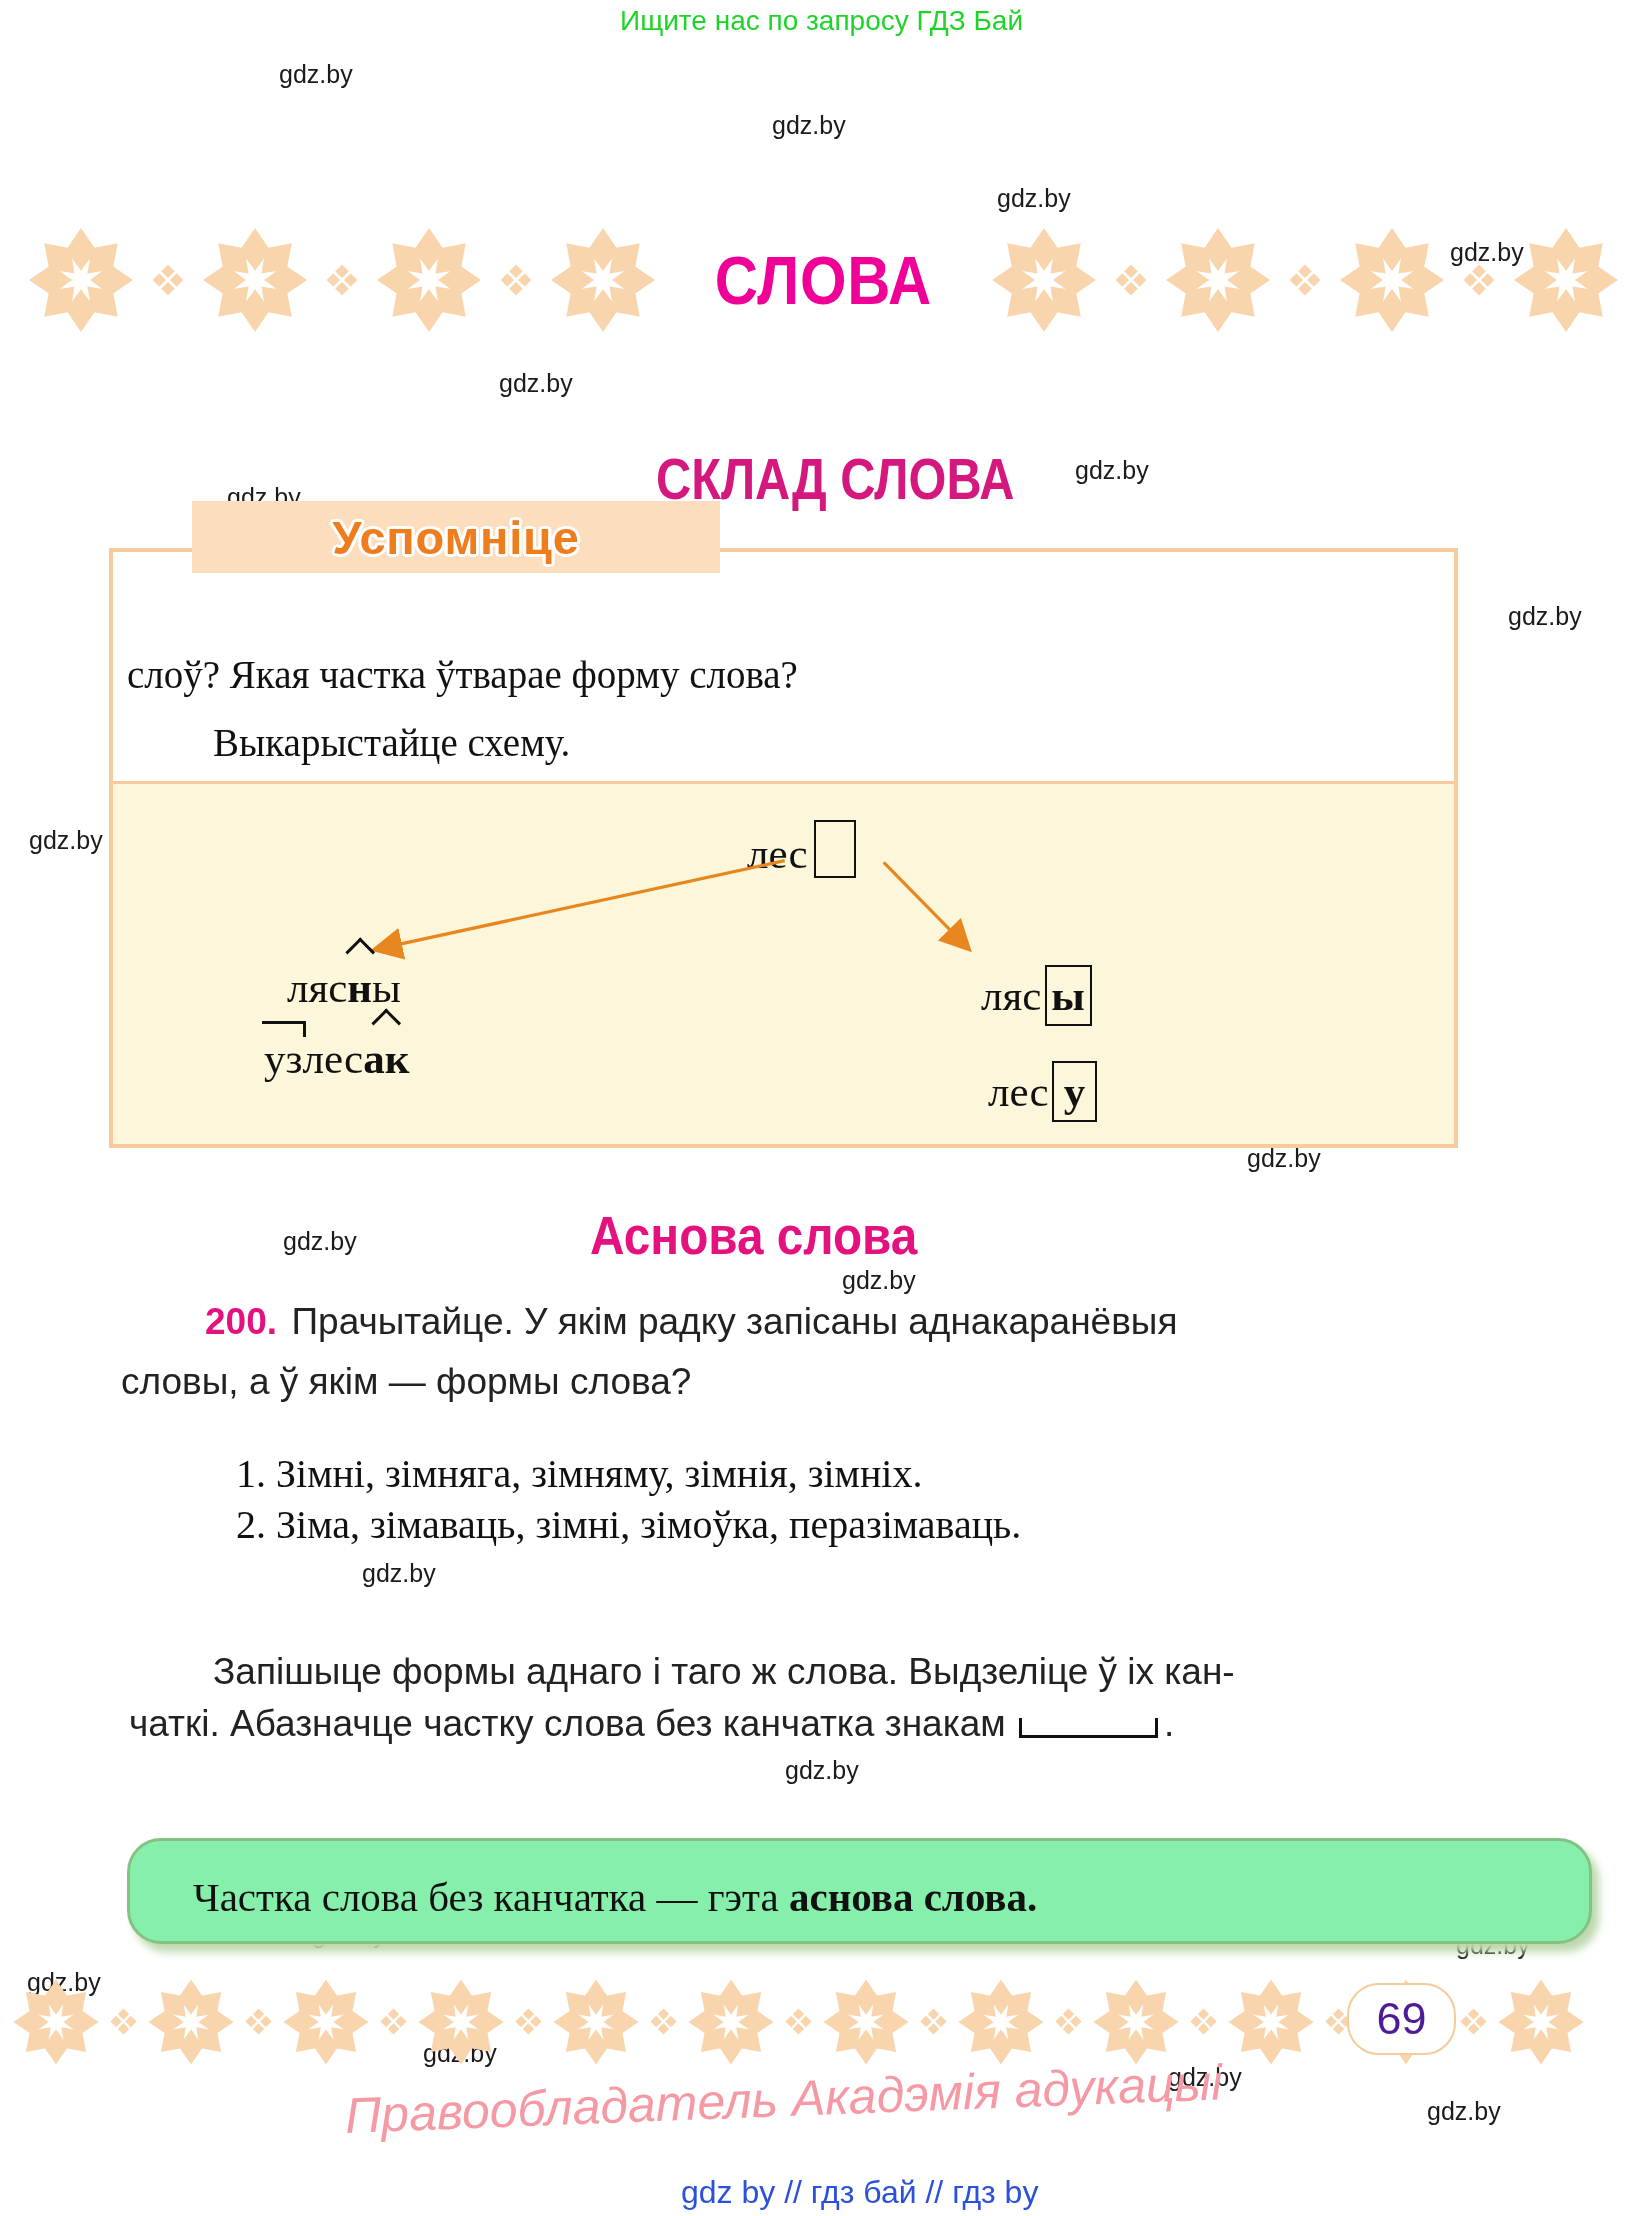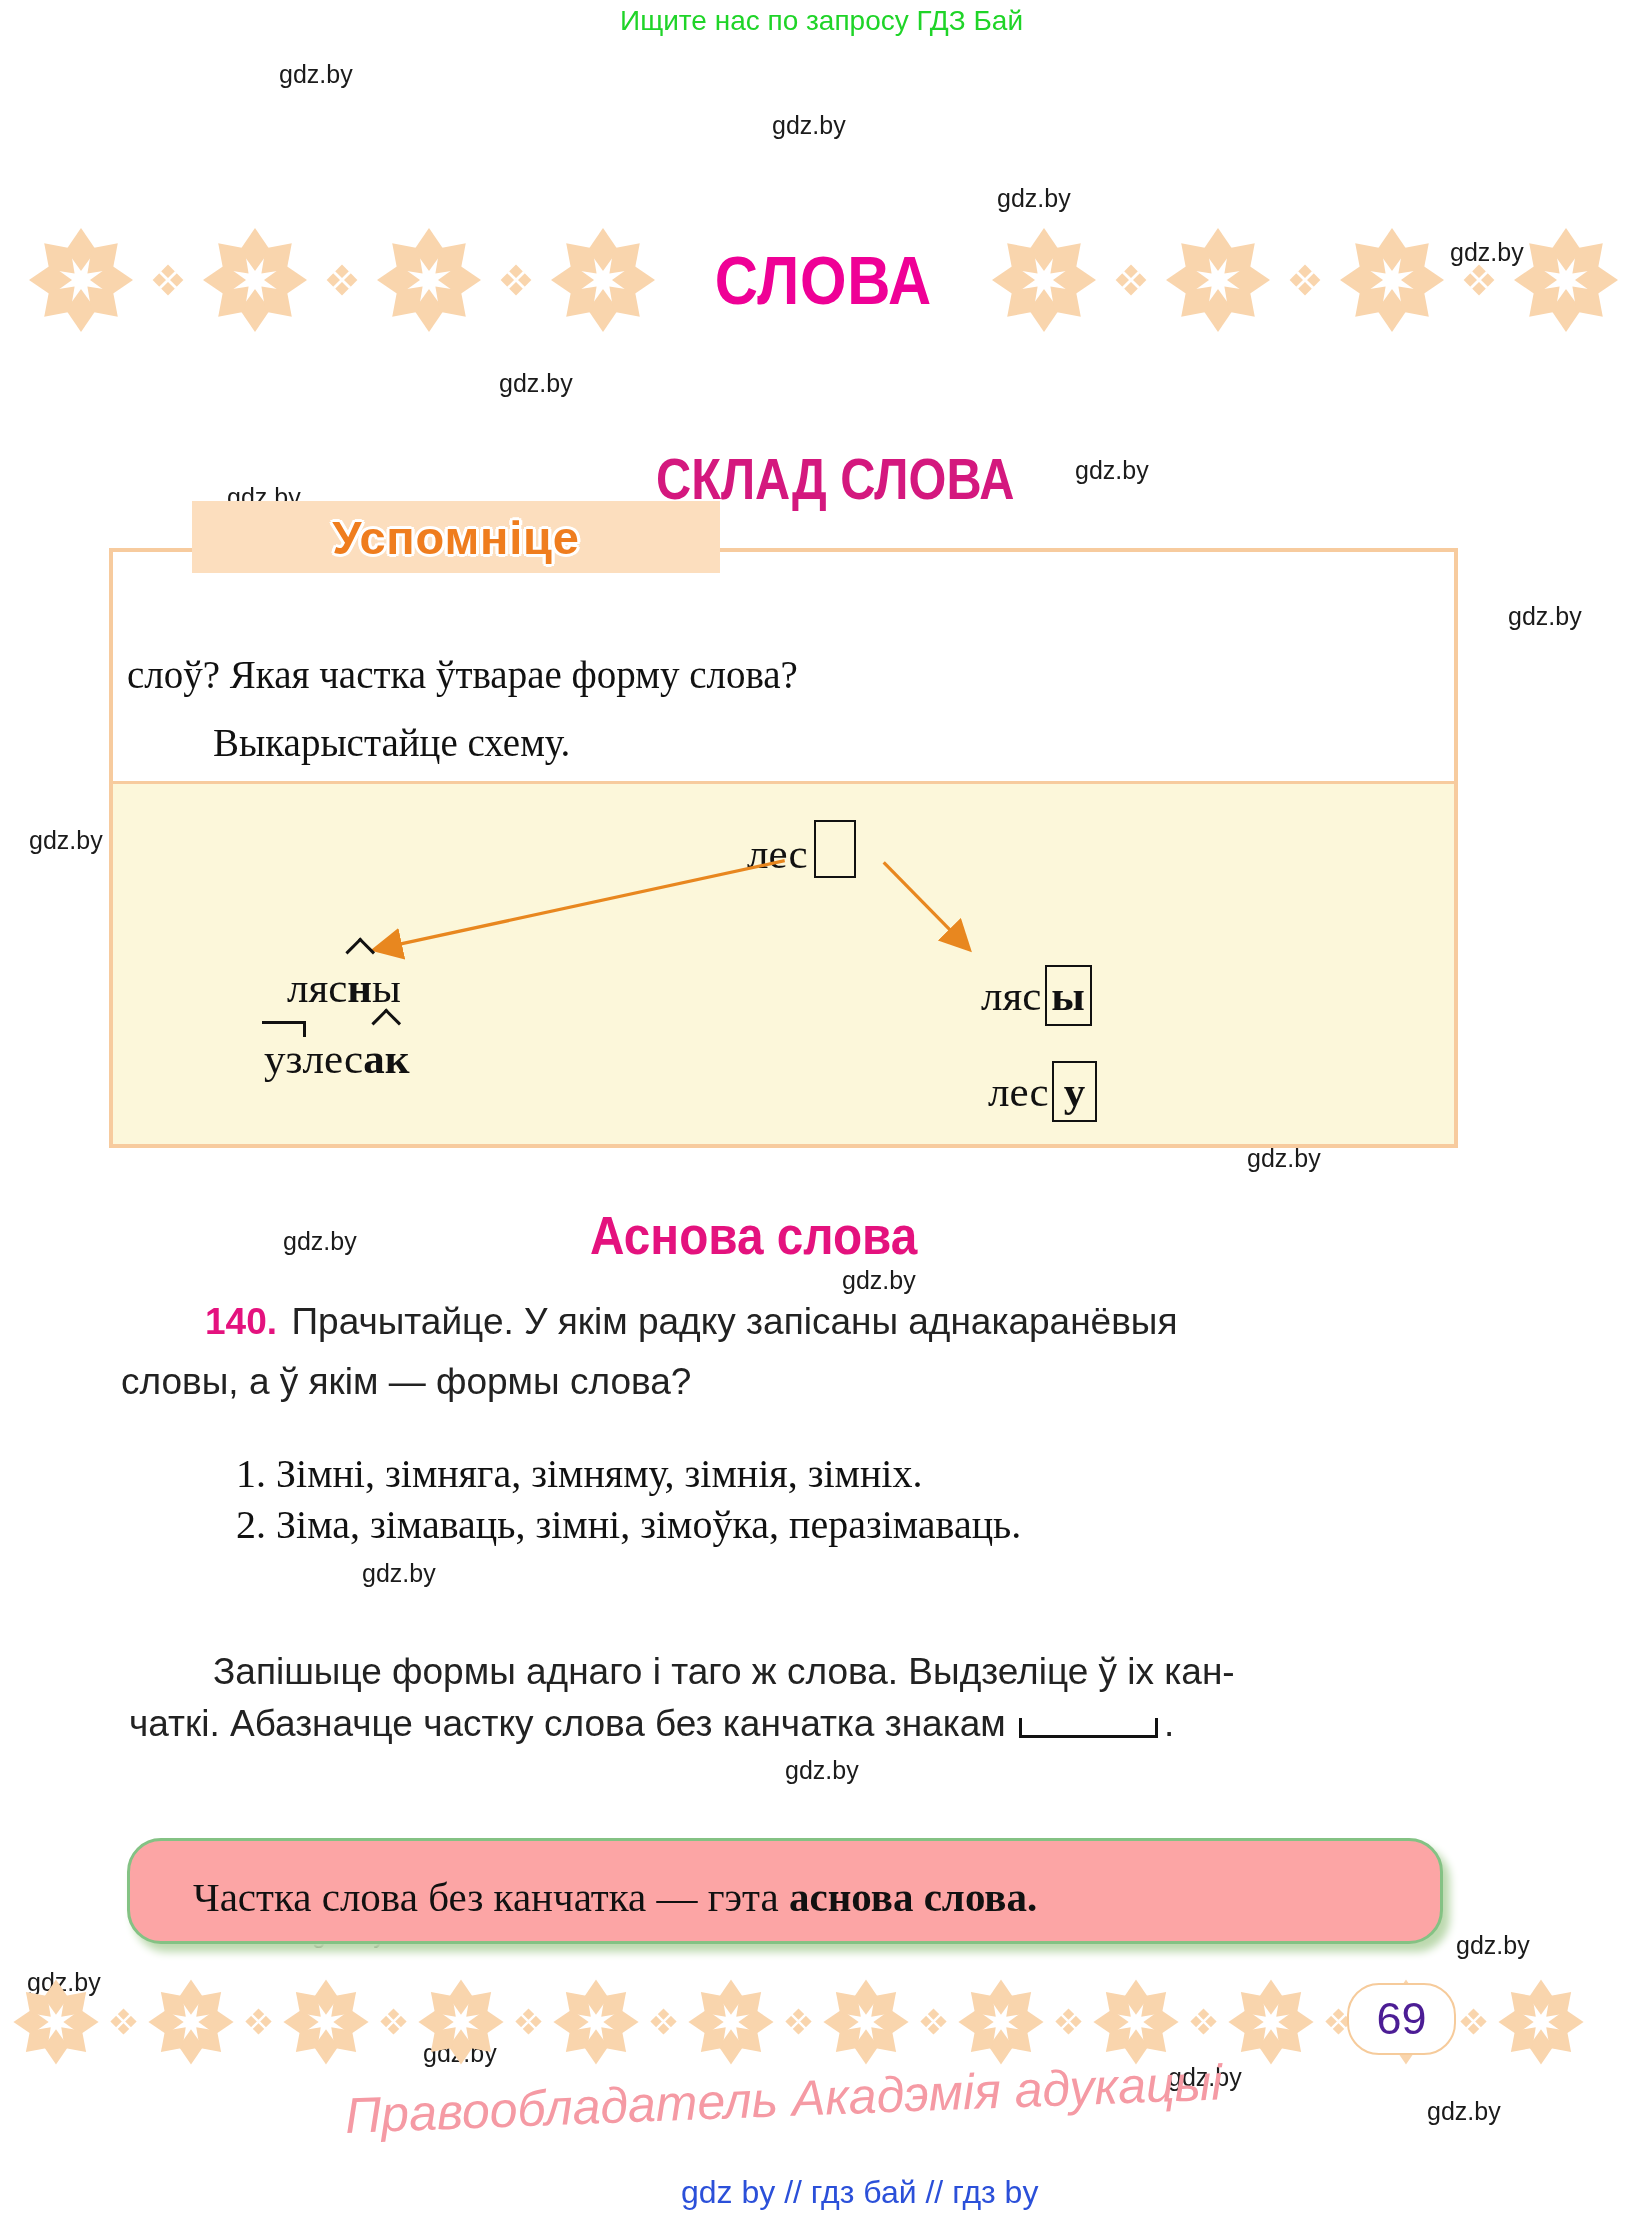--- a/index.html
+++ b/index.html
@@ -61,22 +61,22 @@
             transform:scaleX(0.9);transform-origin:left;white-space:nowrap;}
   .ex-line{position:absolute;font-size:37px;color:#222;white-space:nowrap;}
   .ex-num{color:#e4127e;font-weight:700;margin-right:14.5px;}
   .serif-line{position:absolute;font-family:"Liberation Serif","DejaVu Serif",serif;font-size:40px;
               color:#111;white-space:nowrap;margin-left:43px;}
   .stem-symbol{display:inline-block;width:139px;height:19.3px;margin:0 6.4px 0 13px;
                border-left:3.2px solid #111;border-right:3.2px solid #111;border-bottom:3.2px solid #111;
                box-sizing:border-box;vertical-align:-1.6px;}
 
   
-  .rule-box{position:absolute;left:127px;top:1838px;width:1316px;height:106px;box-sizing:border-box;
-            background:#fca5a5;border:3.2px solid #84c284;border-radius:34px;
+  .rule-box{position:absolute;left:127px;top:1838px;width:1465px;height:106px;box-sizing:border-box;
+            background:#86efac;border:3.2px solid #84c284;border-radius:34px;
             box-shadow:6.4px 8px 8px #bcd9ae;}
   .rule-text{position:absolute;left:63px;top:32px;font-family:"Liberation Serif","DejaVu Serif",serif;
              font-size:41px;color:#111;white-space:nowrap;}
 
   
   .page-num{position:absolute;left:1347px;top:1983px;width:105px;height:68px;background:#ffffff;
             border:2.4px solid #f6cb9b;border-radius:32px;display:flex;align-items:center;justify-content:center;
             font-size:45px;color:#4c1d95;z-index:4;}
 </style>
 </head>
@@ -217,21 +217,21 @@
   </div>
 
   <div class="form-row serifw" style="left:988px;top:1061px">
     <span>лес</span>
     <span class="end-box">у</span>
   </div>
 
   <div class="heading2">Аснова слова</div>
 
   <div class="ex-line" style="left:205px;top:1301px">
-    <span class="ex-num">140.</span><span>Прачытайце. У якім радку запісаны аднакаранёвыя</span>
+    <span class="ex-num">200.</span><span>Прачытайце. У якім радку запісаны аднакаранёвыя</span>
   </div>
   <div class="ex-line" style="left:121px;top:1361px">словы, а ў якім — формы слова?</div>
 
   <div class="serif-line" style="left:193px;top:1450px">1. Зімні, зімняга, зімняму, зімнія, зімніх.</div>
   <div class="serif-line" style="left:193px;top:1501px">2. Зіма, зімаваць, зімні, зімоўка, перазімаваць.</div>
 
   <div class="ex-line" style="left:213px;top:1651px">Запішыце формы аднаго і таго ж слова. Выдзеліце ў іх кан-</div>
   <div class="ex-line" style="left:129px;top:1703px">
     <span>чаткі. Абазначце частку слова без канчатка знакам</span><span class="stem-symbol"></span><span>.</span>
   </div>

